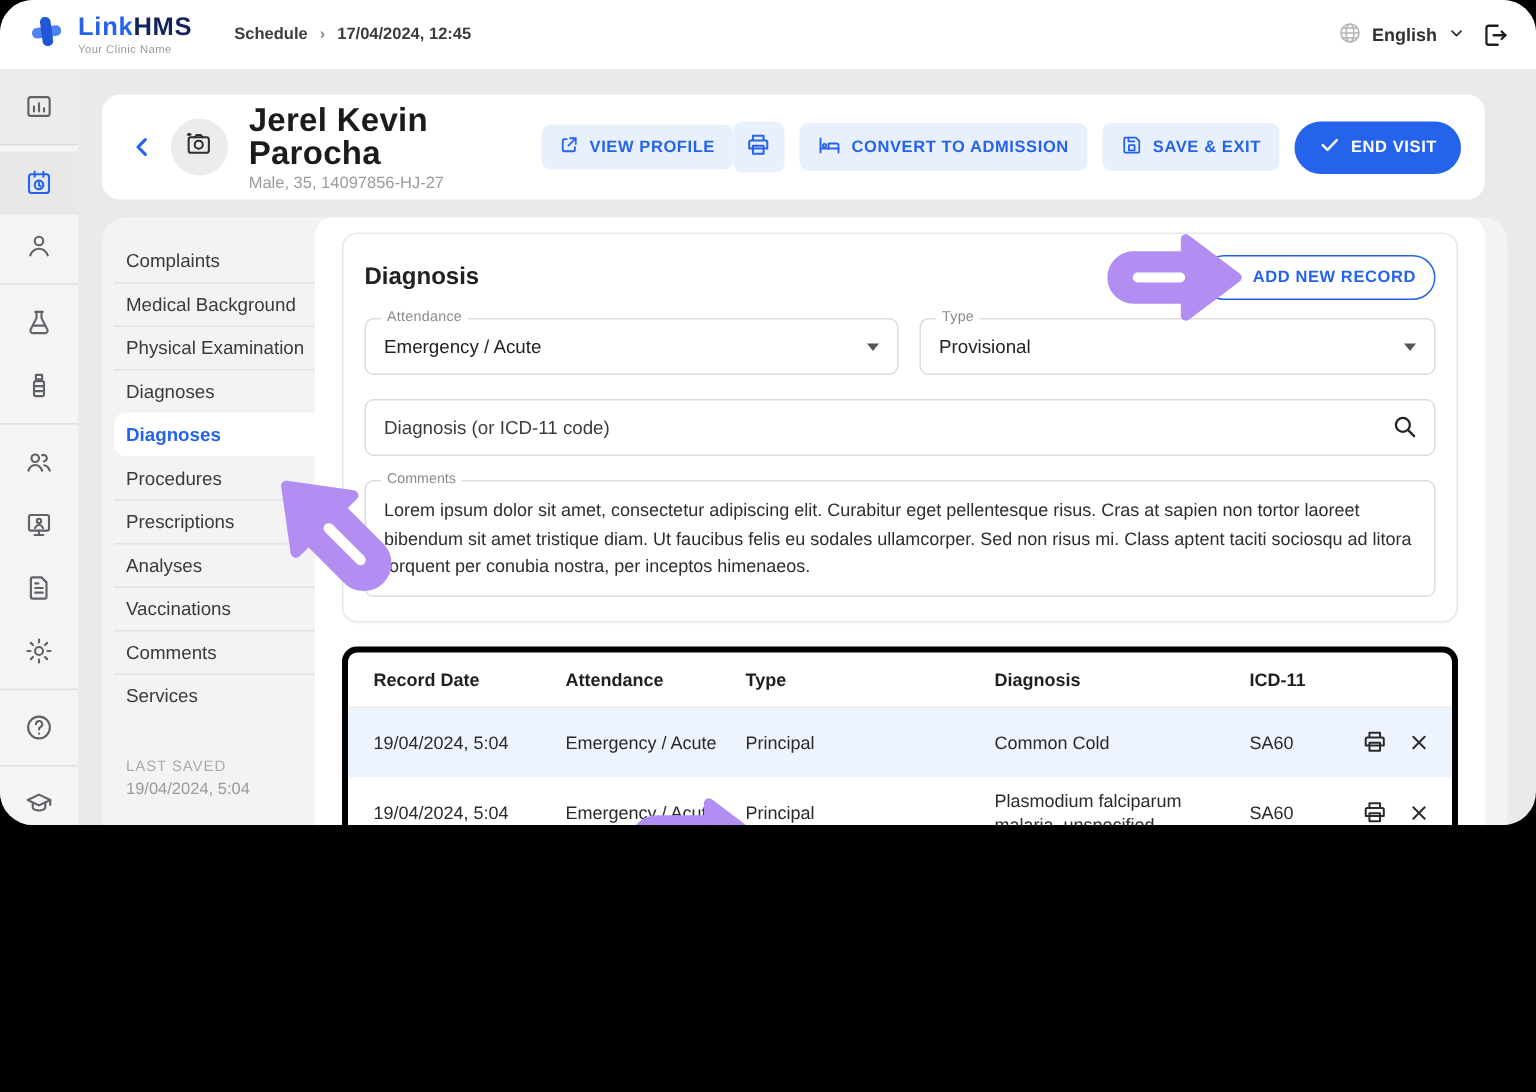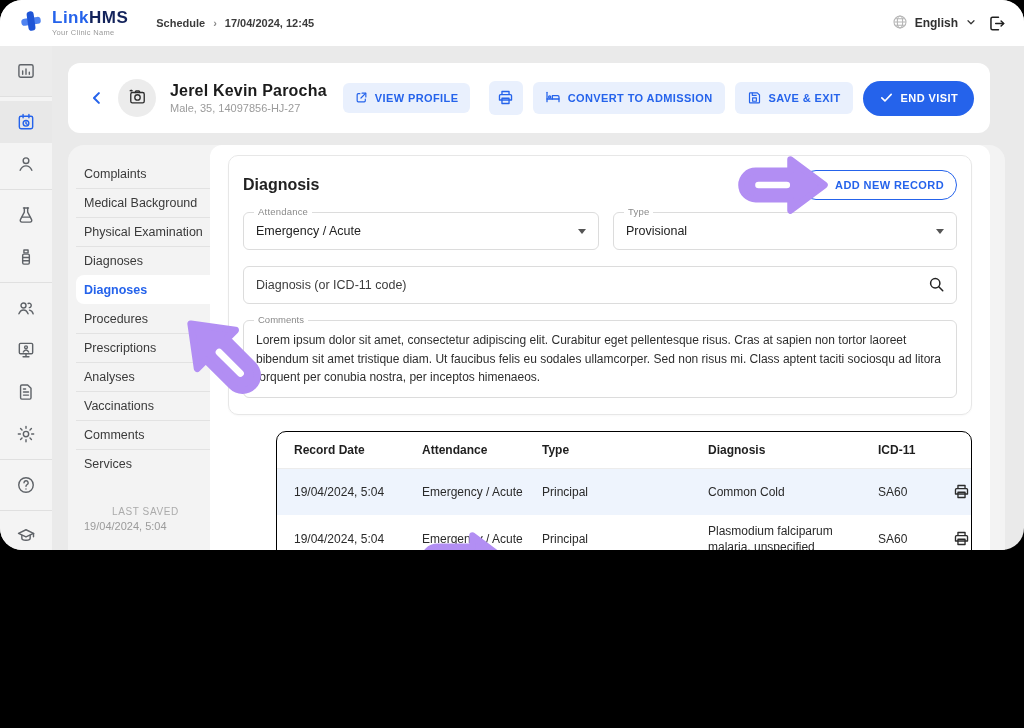--- a/index.html
+++ b/index.html
@@ -20,36 +20,36 @@
   .rail-seg.first{background:#ececec;}
   .rail-row{height:42px;display:flex;align-items:center;justify-content:center;cursor:pointer;}
   .rail-row.active{background:#e8e8e8;}
   .rail svg{display:block;}
   .rail-bottom{margin-top:auto;border-bottom:none;padding-bottom:12px;}
   
   .patient-card{position:absolute;left:68px;top:63px;width:922px;height:70px;background:#fff;border-radius:12px;display:flex;align-items:center;padding:0 16px;box-sizing:border-box;z-index:3;}
   .back{width:26px;height:26px;display:flex;align-items:center;justify-content:center;cursor:pointer;margin-right:8px;}
   .avatar{width:38px;height:38px;border-radius:50%;background:#ececec;display:flex;align-items:center;justify-content:center;margin-right:14px;cursor:pointer;flex:none;}
   .pname{line-height:1;}
-  .pname .nm{font-size:16px;font-weight:600;color:#1b1b1b;letter-spacing:.2px;}
+  .pname .nm{font-size:22px;font-weight:600;color:#1b1b1b;letter-spacing:.2px;}
   .pname .meta{font-size:11px;color:#9b9b9b;margin-top:4px;}
   .btn{display:inline-flex;align-items:center;gap:7px;border:none;background:#e9f0fd;color:#2563eb;font-family:inherit;font-size:11px;font-weight:bold;letter-spacing:.4px;border-radius:6px;height:32px;padding:0 12px;cursor:pointer;white-space:nowrap;}
   .btn.icon-only{width:34px;height:34px;padding:0;justify-content:center;}
   .btn.primary{background:#2563eb;color:#fff;border-radius:18px;height:35px;padding:0 16px;}
   .view-profile{margin-left:16px;height:30px;}
   .header-actions{margin-left:auto;display:flex;align-items:center;gap:10px;}
   
   .workspace{position:absolute;left:68px;top:145px;width:937px;bottom:0;background:#f3f3f3;border-radius:16px 16px 0 0;z-index:2;}
   .side-menu{position:absolute;left:0;top:0;width:142px;bottom:0;padding-top:14px;box-sizing:border-box;}
   .menu-item{position:relative;margin-left:8px;height:29px;display:flex;align-items:center;padding-left:8px;font-size:12.5px;color:#3a3a3a;cursor:pointer;box-sizing:border-box;}
   .menu-item + .menu-item{border-top:1px solid #e2e2e2;}
   .menu-item.active{background:#fff;color:#2563eb;font-weight:bold;border-radius:8px 0 0 8px;border-top-color:transparent;}
   .menu-item.active + .menu-item{border-top-color:transparent;}
   .last-saved{position:absolute;left:16px;bottom:18px;}
-  .last-saved .lab{font-size:10px;color:#ababab;letter-spacing:.6px;margin-left:28px;}
+  .last-saved .lab{font-size:10px;color:#ababab;letter-spacing:.6px;}
   .last-saved .val{font-size:11px;color:#9b9b9b;margin-top:3px;}
   
   .panel{position:absolute;left:142px;top:0;width:780px;height:561px;background:#fff;border-radius:12px;box-sizing:border-box;padding:10px 18px 0 18px;}
   .form-card{border:1px solid #e7e7e7;border-radius:10px;padding:12px 14px 16px 14px;box-shadow:0 1px 2px rgba(0,0,0,.03);}
   .title-row{display:flex;align-items:center;justify-content:space-between;height:34px;margin-bottom:10px;}
   .panel-title{font-size:16px;font-weight:600;color:#222;}
   .btn.outline{background:#fff;border:1.5px solid #2563eb;border-radius:16px;height:30px;}
   .field-row{display:flex;gap:14px;margin-bottom:16px;}
   .field{position:relative;border:1px solid #dcdcdc;border-radius:6px;height:38px;display:flex;align-items:center;box-sizing:border-box;background:#fff;}
   .field .flabel{position:absolute;top:-7px;left:10px;background:#fff;padding:0 4px;font-size:9.5px;color:#8a8a8a;letter-spacing:.2px;}
@@ -57,21 +57,21 @@
   .field .caret{position:absolute;right:12px;width:0;height:0;border-left:4.5px solid transparent;border-right:4.5px solid transparent;border-top:5.5px solid #555;}
   .f-attendance{flex:0 0 356px;} .f-type{flex:1;}
   .search-field{position:relative;margin-bottom:16px;height:38px;}
   .search-field input{width:100%;height:100%;border:1px solid #dcdcdc;border-radius:6px;box-sizing:border-box;font-family:inherit;font-size:12.5px;color:#333;padding:0 40px 0 12px;outline:none;}
   .search-field input::placeholder{color:#3c3c3c;opacity:1;}
   .search-field .mag{position:absolute;right:12px;top:9px;}
   .comments{position:relative;border:1px solid #dcdcdc;border-radius:6px;padding:10px 12px 10px 12px;}
   .comments .flabel{position:absolute;top:-7px;left:10px;background:#fff;padding:0 4px;font-size:9.5px;color:#8a8a8a;}
   .comments .ctext{font-size:12px;color:#2e2e2e;line-height:1.55;}
   
-  .table-card{margin-top:16px;border:1px solid #000000;border-radius:10px;overflow:hidden;margin-left:48px;}
+  .table-card{margin-top:16px;border:4px solid #000000;border-radius:10px;overflow:hidden;}
   .t-row{display:grid;grid-template-columns:128px 120px 166px 170px 92px 1fr;align-items:center;}
   .t-head{height:36px;border-bottom:1px solid #ececec;font-weight:bold;}
   .t-head .t-cell{font-size:12px;color:#1f1f1f;}
   .t-cell{padding-left:17px;font-size:12px;color:#2a2a2a;}
   .t-body-row{min-height:46px;}
   .t-body-row.alt{background:#eef4fd;}
   .t-body-row .diag{line-height:1.35;padding-top:8px;padding-bottom:8px;max-width:150px;}
   .t-actions{display:flex;align-items:center;justify-content:flex-end;gap:14px;padding-right:16px;}
   .t-actions span{cursor:pointer;display:flex;}
   .show-all{margin-top:16px;height:32px;background:#fdba74;border-radius:6px;display:flex;align-items:center;justify-content:center;gap:9px;cursor:pointer;}

